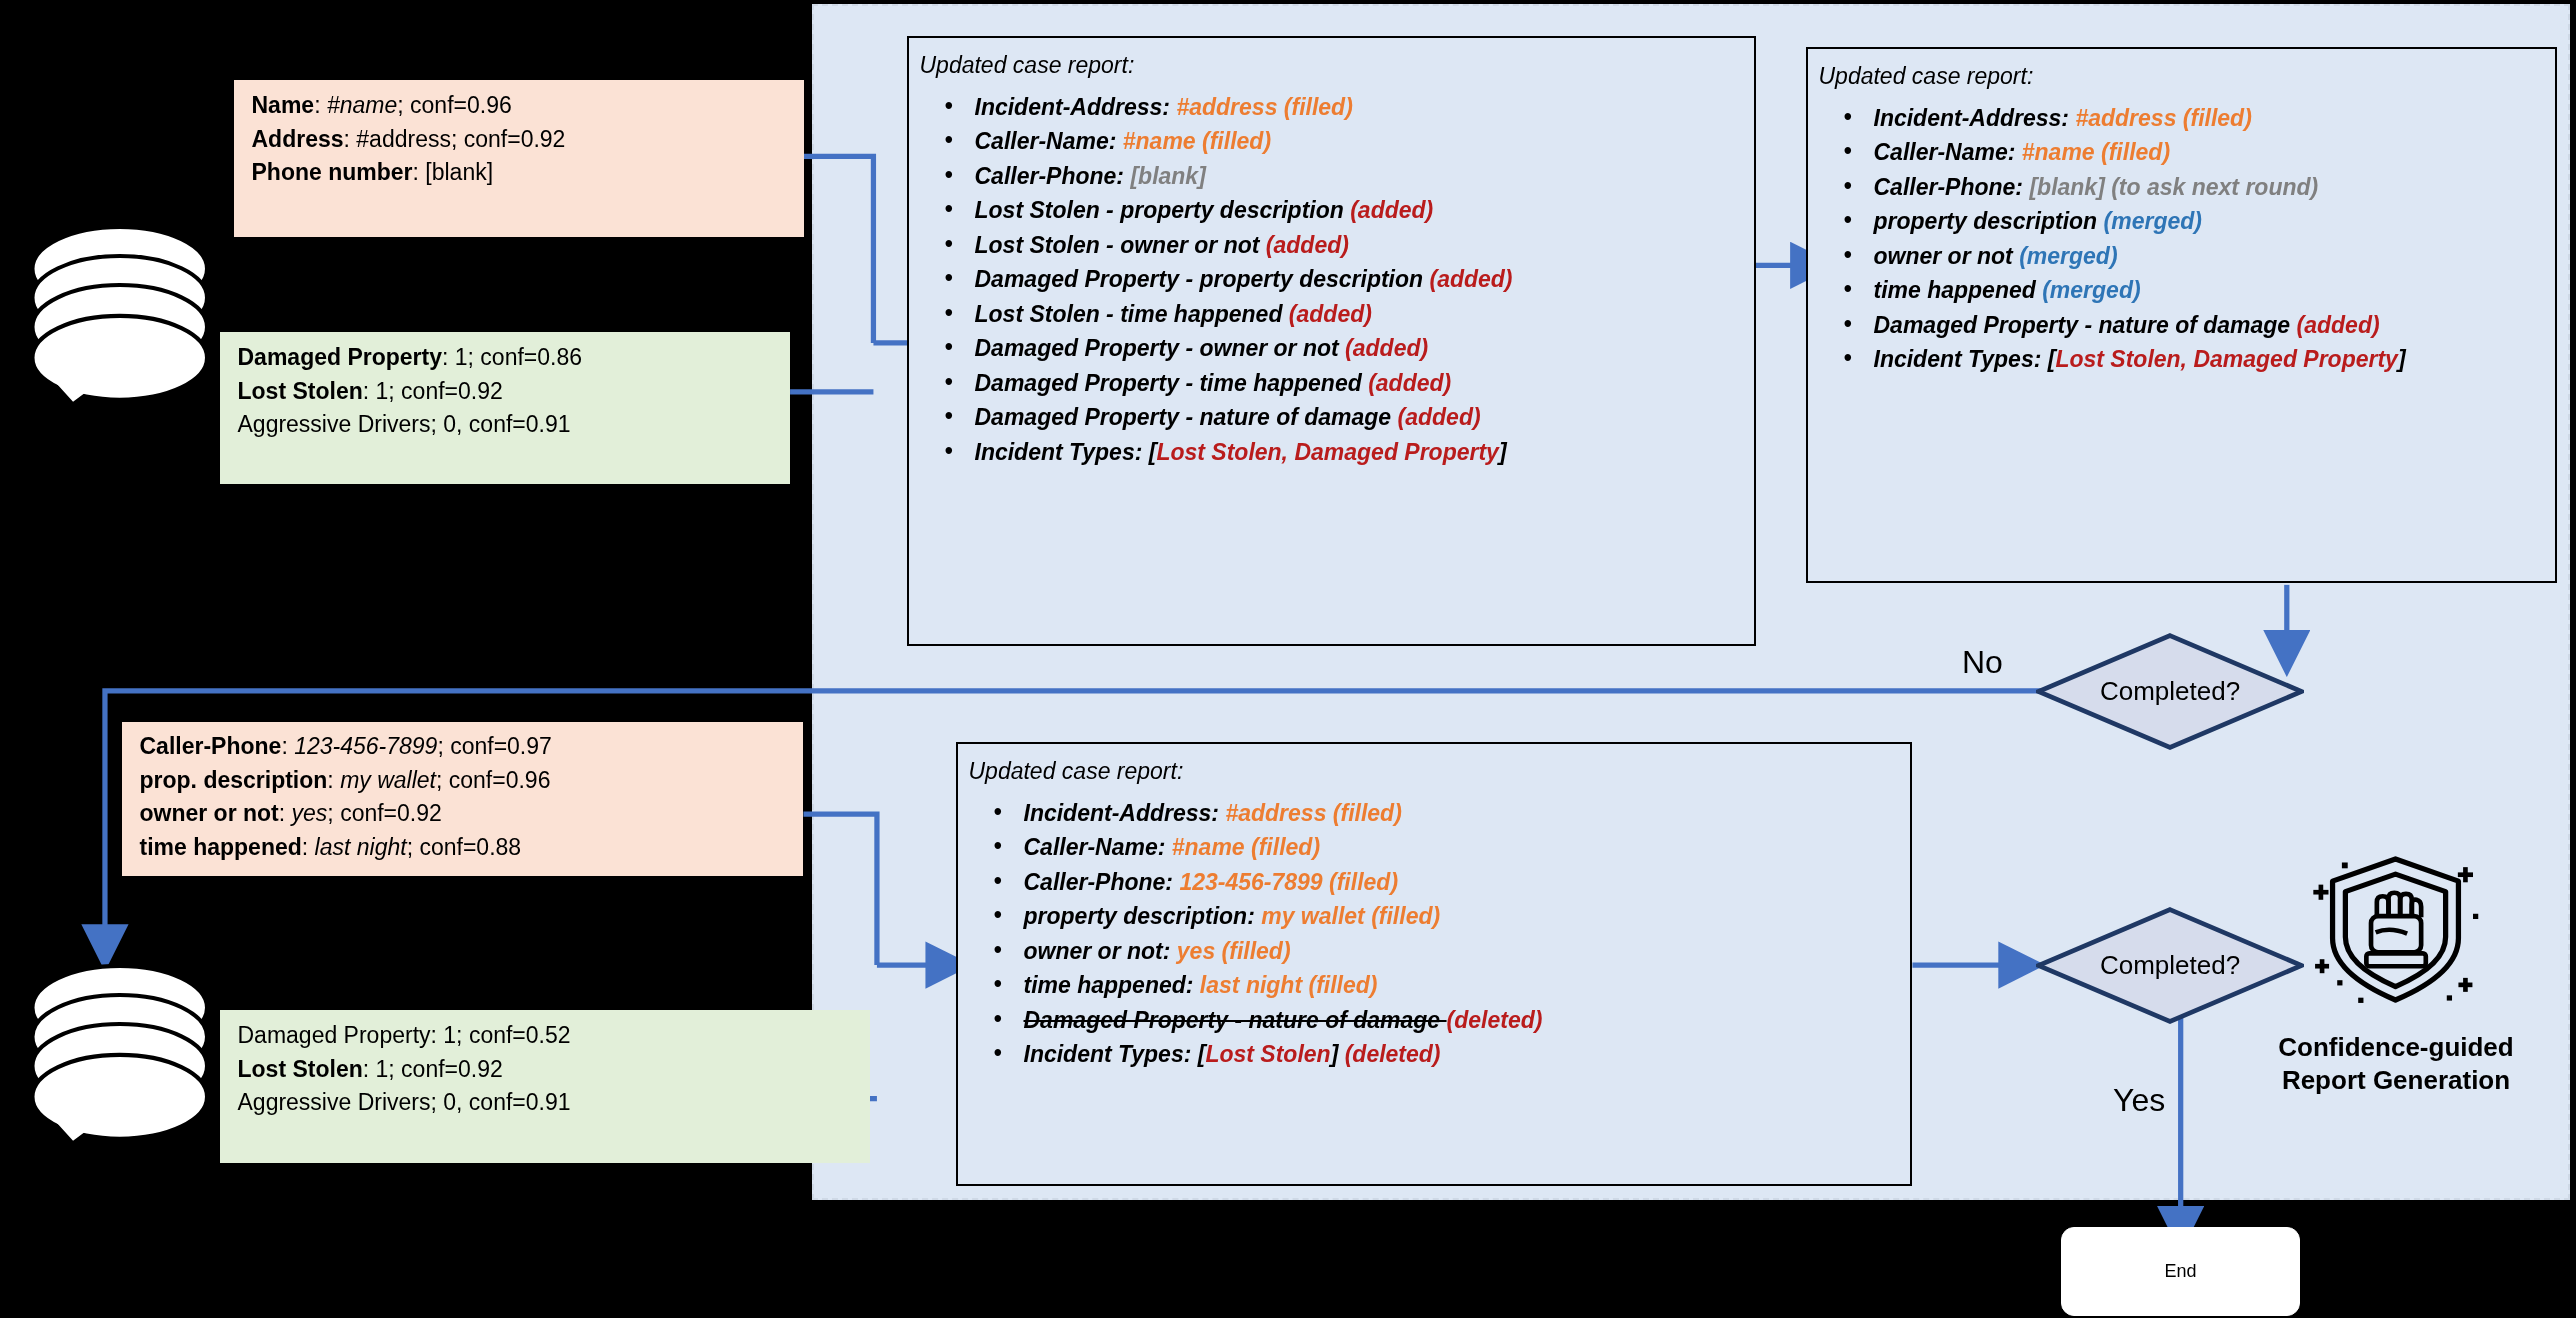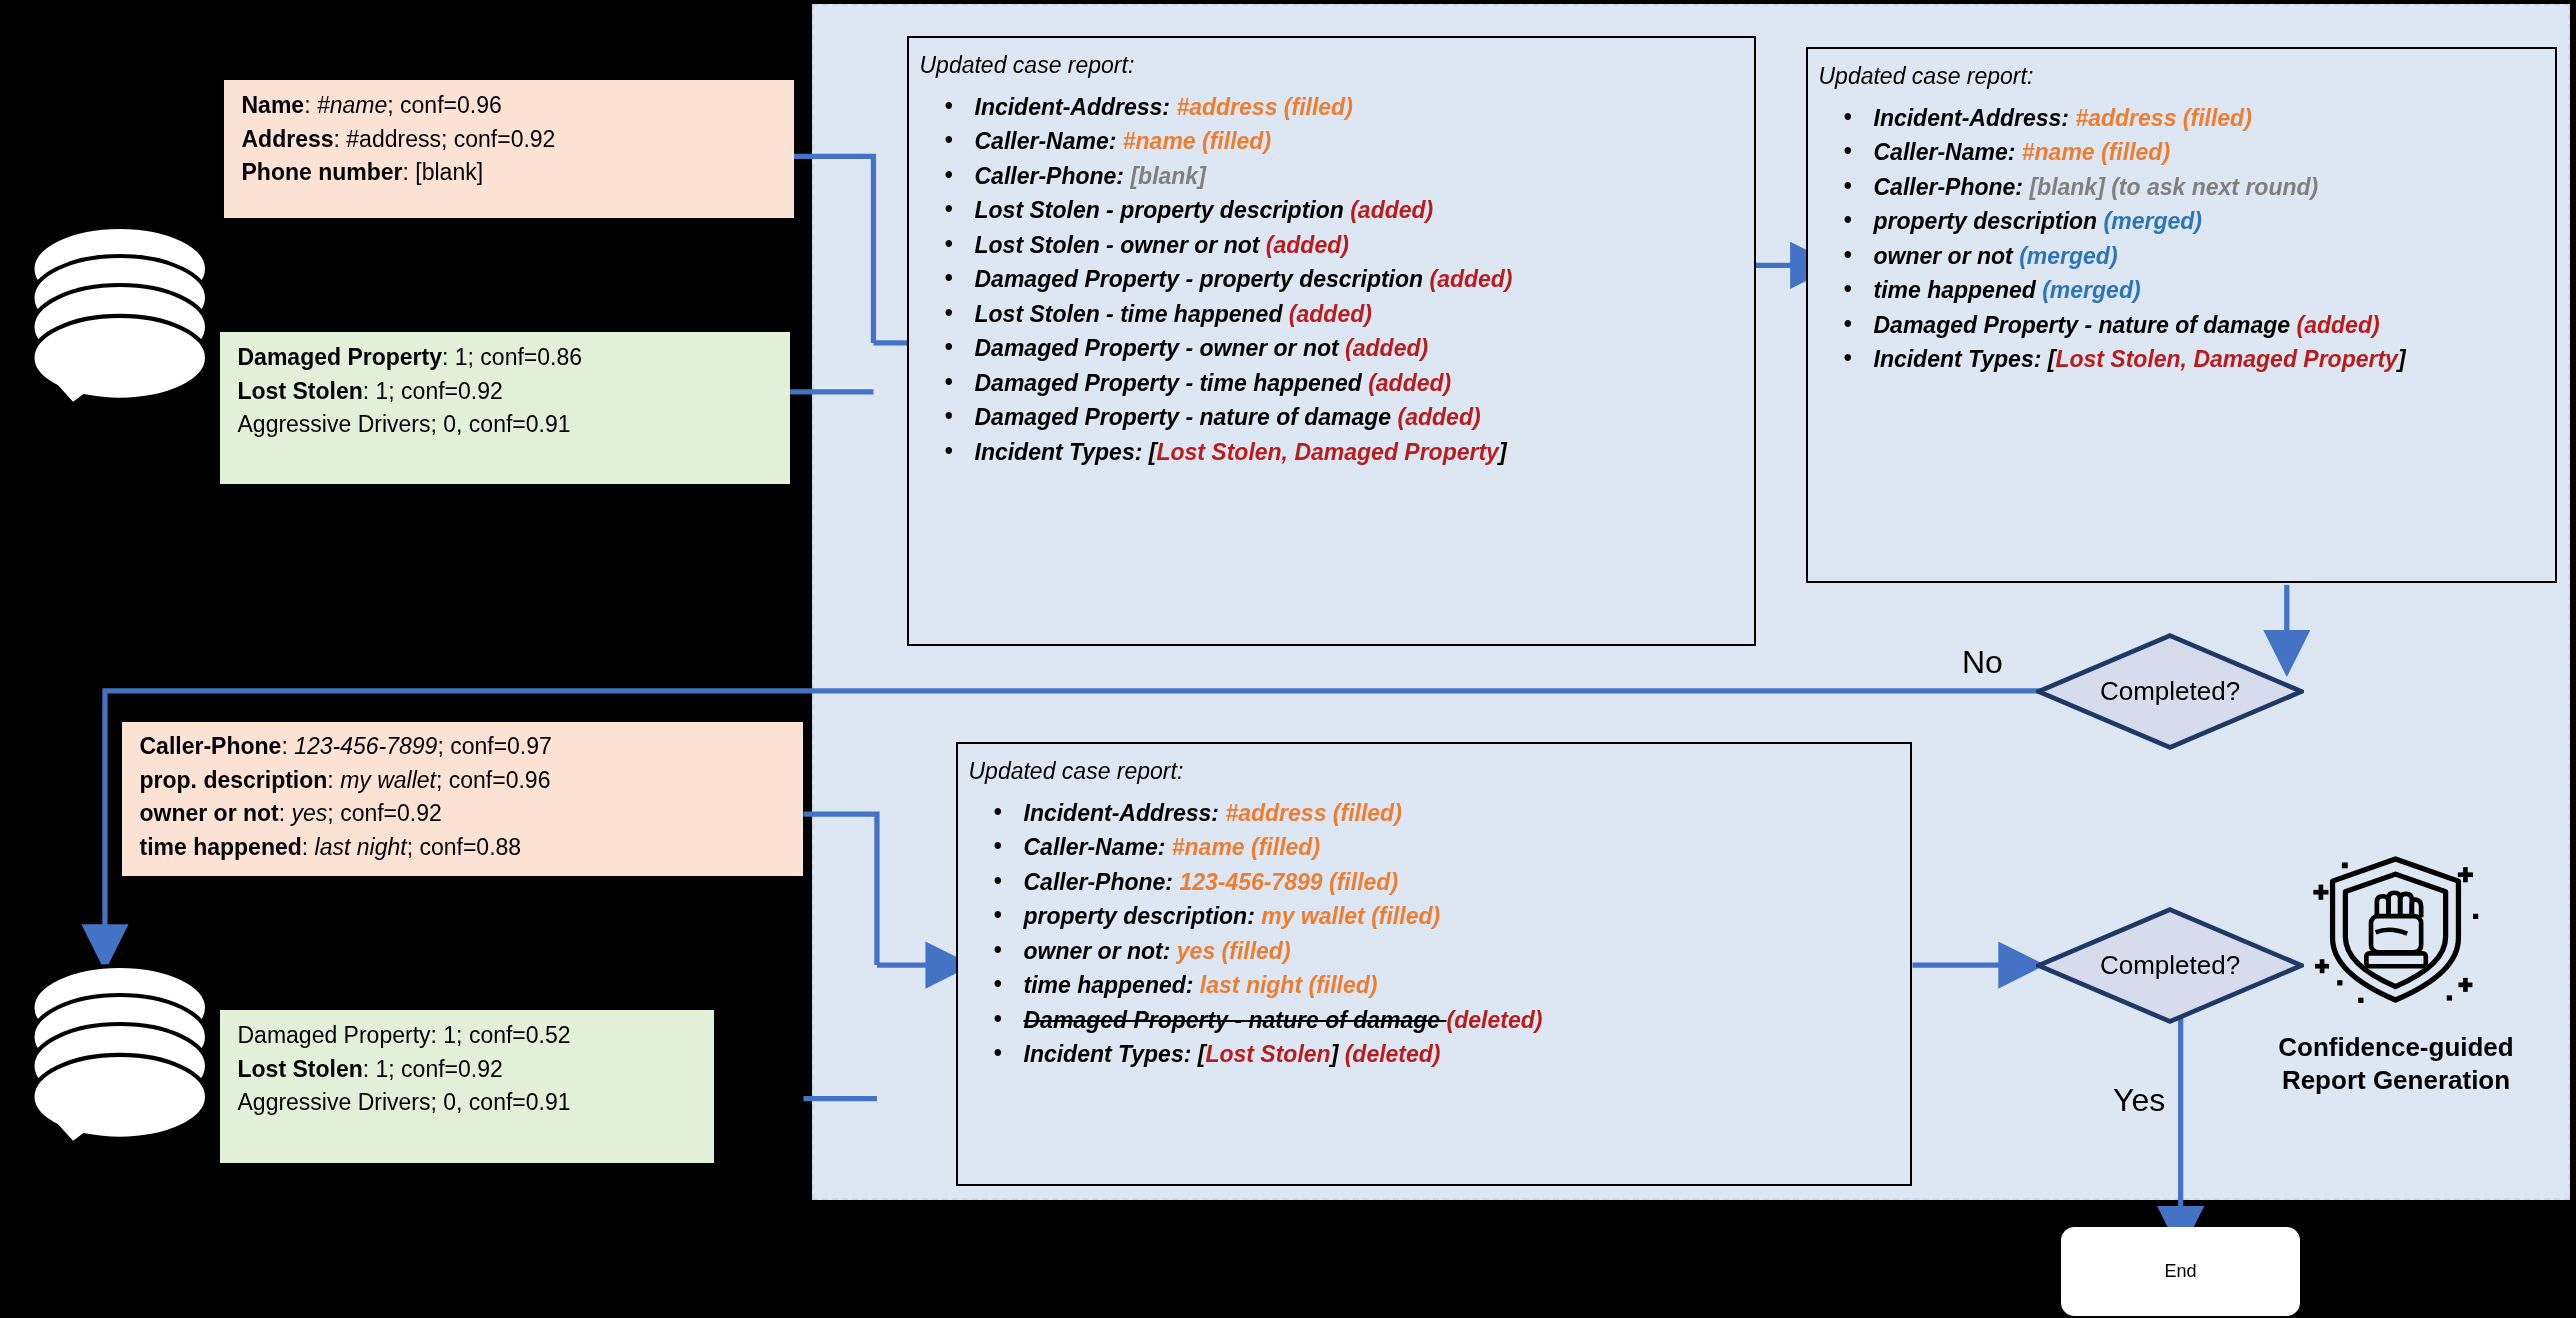--- a/index.html
+++ b/index.html
@@ -94,21 +94,21 @@
       <g fill="#ffffff" stroke="#000" stroke-width="7">
         <ellipse cx="168" cy="90" rx="150" ry="72"></ellipse>
         <ellipse cx="168" cy="140" rx="150" ry="72"></ellipse>
         <ellipse cx="168" cy="190" rx="150" ry="72"></ellipse>
         <ellipse cx="168" cy="243" rx="150" ry="72"></ellipse>
       </g>
       <path d="M60,285 L88,316 L120,292 Z" fill="#ffffff" stroke="#ffffff" stroke-width="4"></path>
     </svg>
   </div>
 
-  <div class="box obox" style="left:224px;top:80px;width:570px;height:138px;padding:9.3px 17.5px;">
+  <div class="box obox" style="left:234px;top:80px;width:570px;height:157px;padding:9.3px 17.5px;">
     <div class="line">
       <span class="b">Name</span><span>: </span><span class="i">#name</span><span>; </span><span>conf=0.96</span>
     </div>
     <div class="line">
       <span class="b">Address</span><span>: </span><span>#address</span><span>; </span><span>conf=0.92</span>
     </div>
     <div class="line">
       <span class="b">Phone number</span><span>: </span><span>[blank]</span>
     </div>
   </div>
@@ -170,21 +170,21 @@
     </svg>
   </div>
 
   <div class="box obox" style="left:122px;top:722px;width:681px;height:154px;padding:8.2px 17.5px;">
     <div class="line"><span class="b">Caller-Phone</span><span>: </span><span class="i">123-456-7899</span><span>; </span><span>conf=0.97</span></div>
     <div class="line"><span class="b">prop. description</span><span>: </span><span class="i">my wallet</span><span>; </span><span>conf=0.96</span></div>
     <div class="line"><span class="b">owner or not</span><span>: </span><span class="i">yes</span><span>; </span><span>conf=0.92</span></div>
     <div class="line"><span class="b">time happened</span><span>: </span><span class="i">last night</span><span>; </span><span>conf=0.88</span></div>
   </div>
 
-  <div class="box gbox" style="left:220px;top:1010px;width:494px;height:153px;padding:9.3px 17.5px;">
+  <div class="box gbox" style="left:220px;top:1010px;width:650px;height:153px;padding:9.3px 17.5px;">
     <div class="line"><span>Damaged Property</span><span>: 1; conf=0.52</span></div>
     <div class="line"><span class="b">Lost Stolen</span><span>: 1; conf=0.92</span></div>
     <div class="line"><span>Aggressive Drivers</span><span>; 0, conf=0.91</span></div>
   </div>
 
   <div class="box rbox" style="left:956px;top:742px;width:956px;height:444px;padding:14px 5.8px 0 10.5px;">
     <div class="rtitle">Updated case report:</div>
     <ul class="rl">
       <li><span>Incident-Address: </span><span class="or">#address (filled)</span></li>
       <li><span>Caller-Name: </span><span class="or">#name (filled)</span></li>

